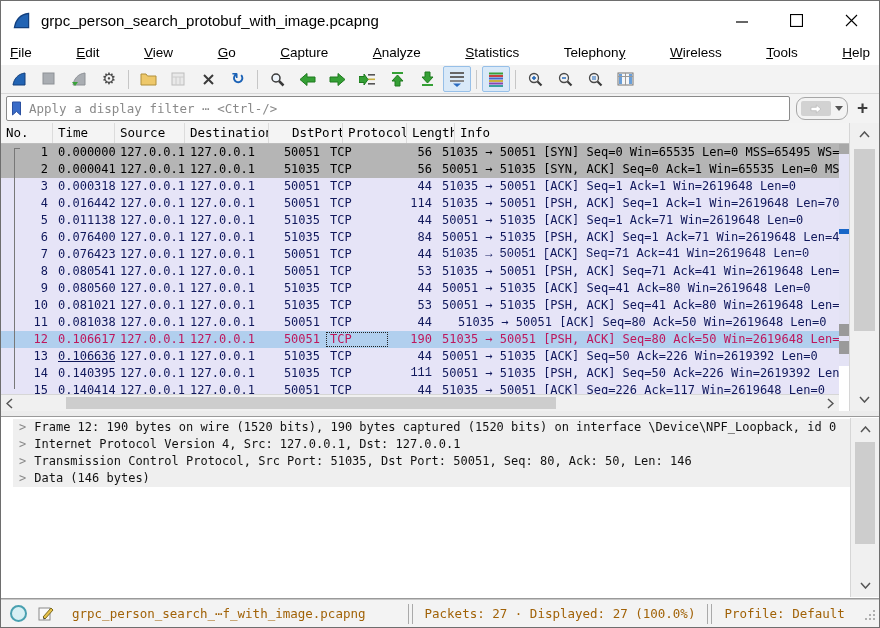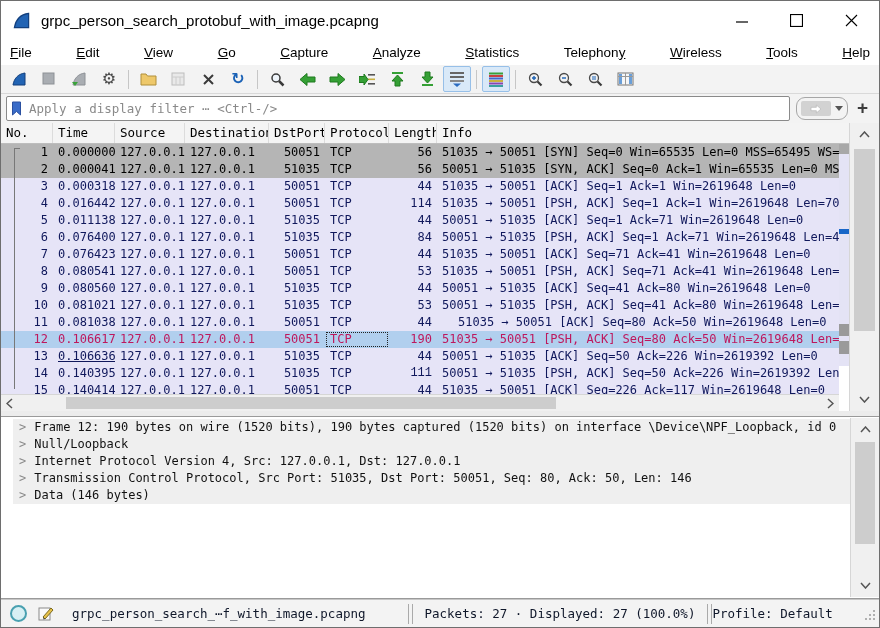--- a/index.html
+++ b/index.html
@@ -65,21 +65,21 @@
   .splitter{position:absolute;top:410px;left:0;right:0;height:5px;background:#ececec;}
   
   .details{position:absolute;top:415px;left:0;right:0;height:183px;background:#fff;border-top:1px solid #9a9a9a;border-bottom:1px solid #9a9a9a;box-sizing:border-box;}
   .dlines{position:absolute;top:2px;left:12px;right:29px;}
   .dline{height:17px;line-height:17px;font-family:"DejaVu Sans Mono","DejaVu Sans",monospace;font-size:12px;color:#111;
          background:#efefef;white-space:nowrap;overflow:hidden;padding-left:6px;}
   .chev{color:#8a8a8a;margin-right:8px;}
   .vscroll2{position:absolute;top:1px;bottom:1px;right:0;width:29px;background:#f0f0f0;border-left:1px solid #d6d6d6;box-sizing:border-box;}
   
   .statusbar{position:absolute;top:598px;left:0;right:0;height:28px;background:#f3f3f3;border-top:1px solid #c6c6c6;
-      display:flex;align-items:center;font-family:"DejaVu Sans Mono","DejaVu Sans",monospace;font-size:12.5px;color:#0f172a;box-sizing:border-box;}
+      display:flex;align-items:center;font-family:"DejaVu Sans Mono","DejaVu Sans",monospace;font-size:12.5px;color:#a16207;box-sizing:border-box;}
   .expert-dot{width:13px;height:13px;border-radius:50%;border:2px solid #49a0b0;background:#d8f0f4;margin-left:9px;flex:none;}
   .sb-sep{width:3px;height:20px;border-left:1px solid #aaa;border-right:1px solid #aaa;flex:none;}
   .grip{position:absolute;right:3px;bottom:3px;}
 </style>
 </head>
 <body>
 
 <div class="win">
 
   <div class="titlebar">
@@ -269,21 +269,21 @@
       <span class="caret"></span>
     </span>
     <span class="plus-btn">+</span>
   </div>
 
   <div class="phead" id="phead">
       <div class="hcell" style="width: 52px;">No.</div>
       <div class="hcell" style="width: 62px;">Time</div>
       <div class="hcell" style="width: 70px;">Source</div>
       <div class="hcell" style="width: 84px;">Destination</div>
-      <div class="hcell" style="width: 56px;">DstPort</div>
+      <div class="hcell" style="width: 56px; margin-left: 18px;">DstPort</div>
       <div class="hcell" style="width: 64px;">Protocol</div>
       <div class="hcell" style="width: 48px;">Length</div>
       <div class="hcell" style="flex: 1 1 0%; border-right: none;">Info</div>
     </div>
 
   <div class="prows" id="prows">
       <div class="prow r-gray">
         <div class="pcell ar" style="width: 52px;">1</div>
         <div class="pcell" style="width: 62px;">0.000000</div>
         <div class="pcell" style="width: 70px;">127.0.0.1</div>
@@ -344,21 +344,21 @@
         <div class="pcell" style="flex: 1 1 0%;">50051 → 51035 [PSH, ACK] Seq=1 Ack=71 Win=2619648 Len=40</div>
       </div>
       <div class="prow r-tcp">
         <div class="pcell ar" style="width: 52px;">7</div>
         <div class="pcell" style="width: 62px;">0.076423</div>
         <div class="pcell" style="width: 70px;">127.0.0.1</div>
         <div class="pcell" style="width: 84px;">127.0.0.1</div>
         <div class="pcell ar" style="width: 56px;">50051</div>
         <div class="pcell" style="width: 64px;">TCP</div>
         <div class="pcell ar" style="width: 48px;">44</div>
-        <div class="pcell" style="flex: 1 1 0%;">51035 → 50051 [ACK] Seq=71 Ack=41 Win=2619648 Len=0</div>
+        <div class="pcell" style="flex: 1 1 0%; font-family: Liberation Mono, monospace;">51035 → 50051 [ACK] Seq=71 Ack=41 Win=2619648 Len=0</div>
       </div>
       <div class="prow r-tcp">
         <div class="pcell ar" style="width: 52px;">8</div>
         <div class="pcell" style="width: 62px;">0.080541</div>
         <div class="pcell" style="width: 70px;">127.0.0.1</div>
         <div class="pcell" style="width: 84px;">127.0.0.1</div>
         <div class="pcell ar" style="width: 56px;">50051</div>
         <div class="pcell" style="width: 64px;">TCP</div>
         <div class="pcell ar" style="width: 48px;">53</div>
         <div class="pcell" style="flex: 1 1 0%;">51035 → 50051 [PSH, ACK] Seq=71 Ack=41 Win=2619648 Len=9</div>
@@ -463,21 +463,20 @@
           <polyline points="1,1 6,5.5 1,10" fill="none" stroke="#555" stroke-width="1.5"></polyline>
         </svg>
       </span>
   </div>
 
   <div class="splitter"></div>
 
   <div class="details">
     <div class="dlines" id="dlines">
         <div class="dline"><span class="chev">&gt;</span><span>Frame 12: 190 bytes on wire (1520 bits), 190 bytes captured (1520 bits) on interface \Device\NPF_Loopback, id 0</span></div>
-        <div class="dline"><span class="chev">&gt;</span><span>Null/Loopback</span></div>
         <div class="dline"><span class="chev">&gt;</span><span>Internet Protocol Version 4, Src: 127.0.0.1, Dst: 127.0.0.1</span></div>
         <div class="dline"><span class="chev">&gt;</span><span>Transmission Control Protocol, Src Port: 51035, Dst Port: 50051, Seq: 80, Ack: 50, Len: 146</span></div>
         <div class="dline"><span class="chev">&gt;</span><span>Data (146 bytes)</span></div>
       </div>
     <div class="vscroll2">
       <span class="sarr" style="top:2px;">
           <svg width="11" height="7">
             <polyline points="1,6 5.5,1 10,6" fill="none" stroke="#555" stroke-width="1.5"></polyline>
           </svg>
         </span>
@@ -496,21 +495,21 @@
       <svg width="16" height="15">
           <rect x="1" y="2" width="11" height="12" fill="#fafafa" stroke="#8a8a8a"></rect>
           <path d="M5 11 L13 2 L15 4 L7 13 Z" fill="#e8c24a" stroke="#7a6a20"></path>
           <path d="M5 11 L5.6 13.4 L7 13 Z" fill="#3a3a3a"></path>
         </svg>
     </span>
     <span style="margin-left:18px;">grpc_person_search_⋯f_with_image.pcapng</span>
     <span class="sb-sep" style="margin-left:42px;"></span>
     <span style="margin-left:12px;">Packets: 27 · Displayed: 27 (100.0%)</span>
     <span class="sb-sep" style="margin-left:12px;"></span>
-    <span style="">Profile: Default</span>
+    <span style="margin-left:12px;">Profile: Default</span>
     <span class="grip">
       <svg width="11" height="11">
           <rect x="8" y="0" width="2" height="2" fill="#b0b0b0"></rect>
           <rect x="4" y="4" width="2" height="2" fill="#b0b0b0"></rect>
           <rect x="8" y="4" width="2" height="2" fill="#b0b0b0"></rect>
           <rect x="0" y="8" width="2" height="2" fill="#b0b0b0"></rect>
           <rect x="4" y="8" width="2" height="2" fill="#b0b0b0"></rect>
           <rect x="8" y="8" width="2" height="2" fill="#b0b0b0"></rect>
         </svg>
     </span>

